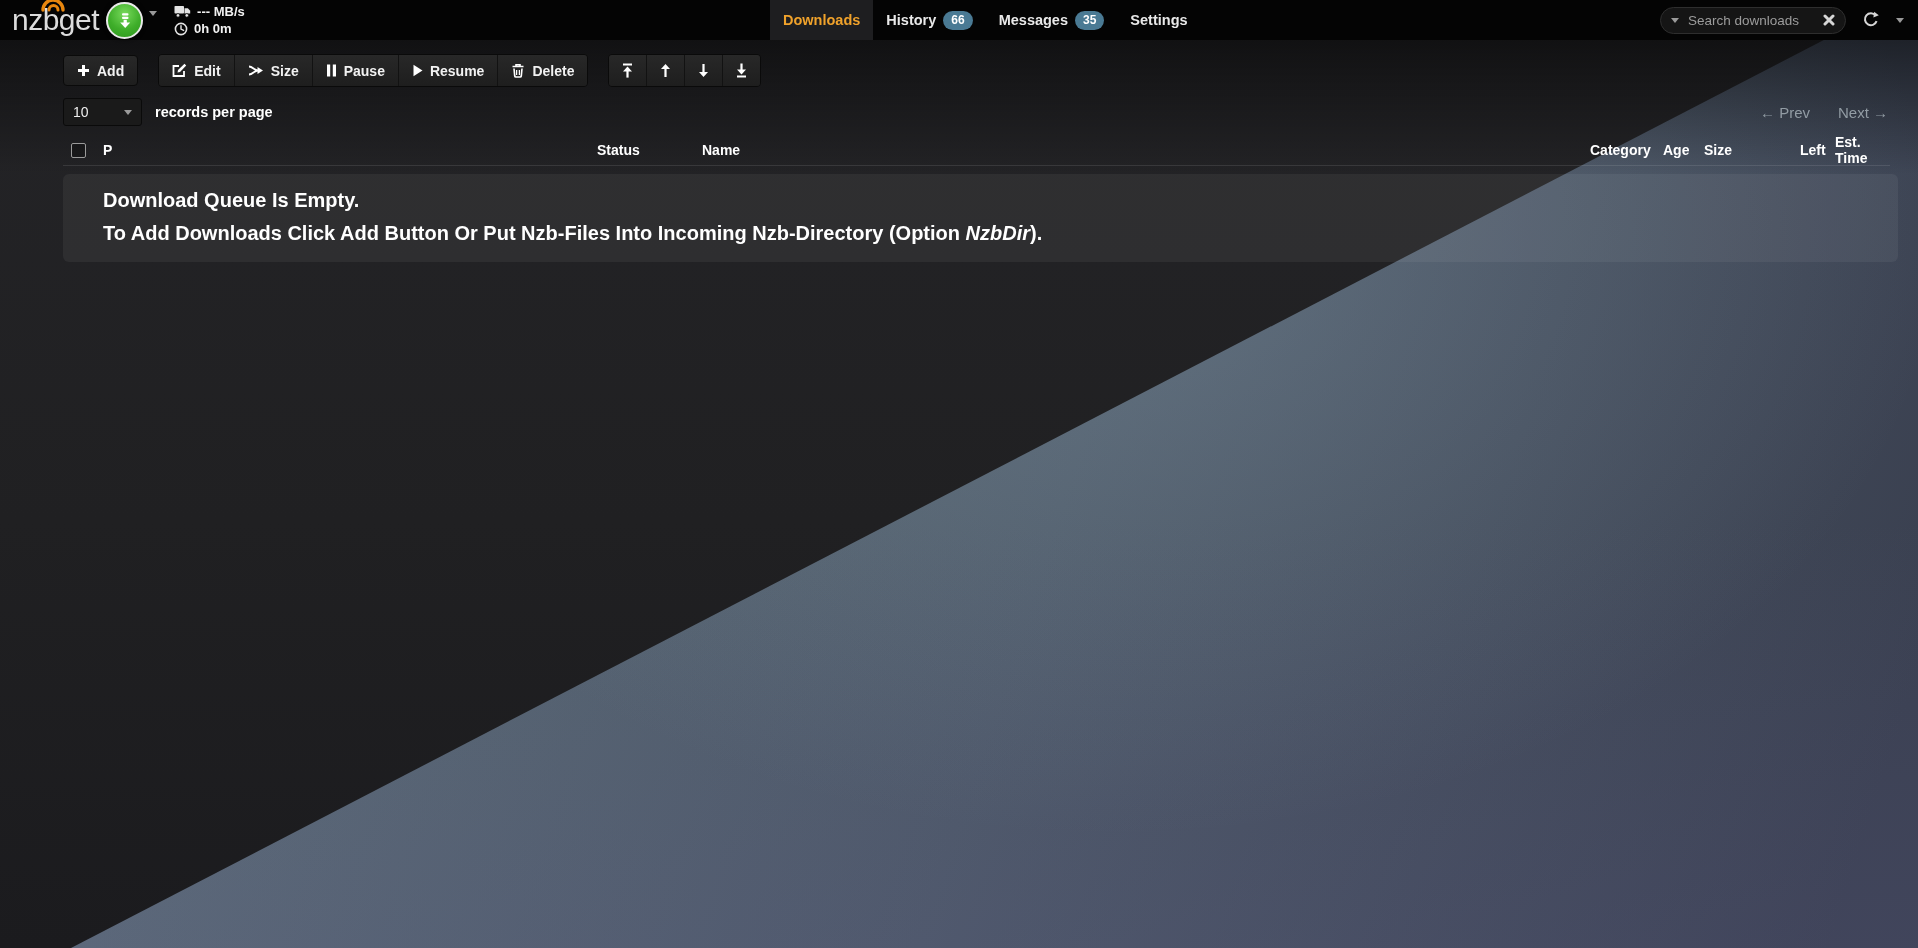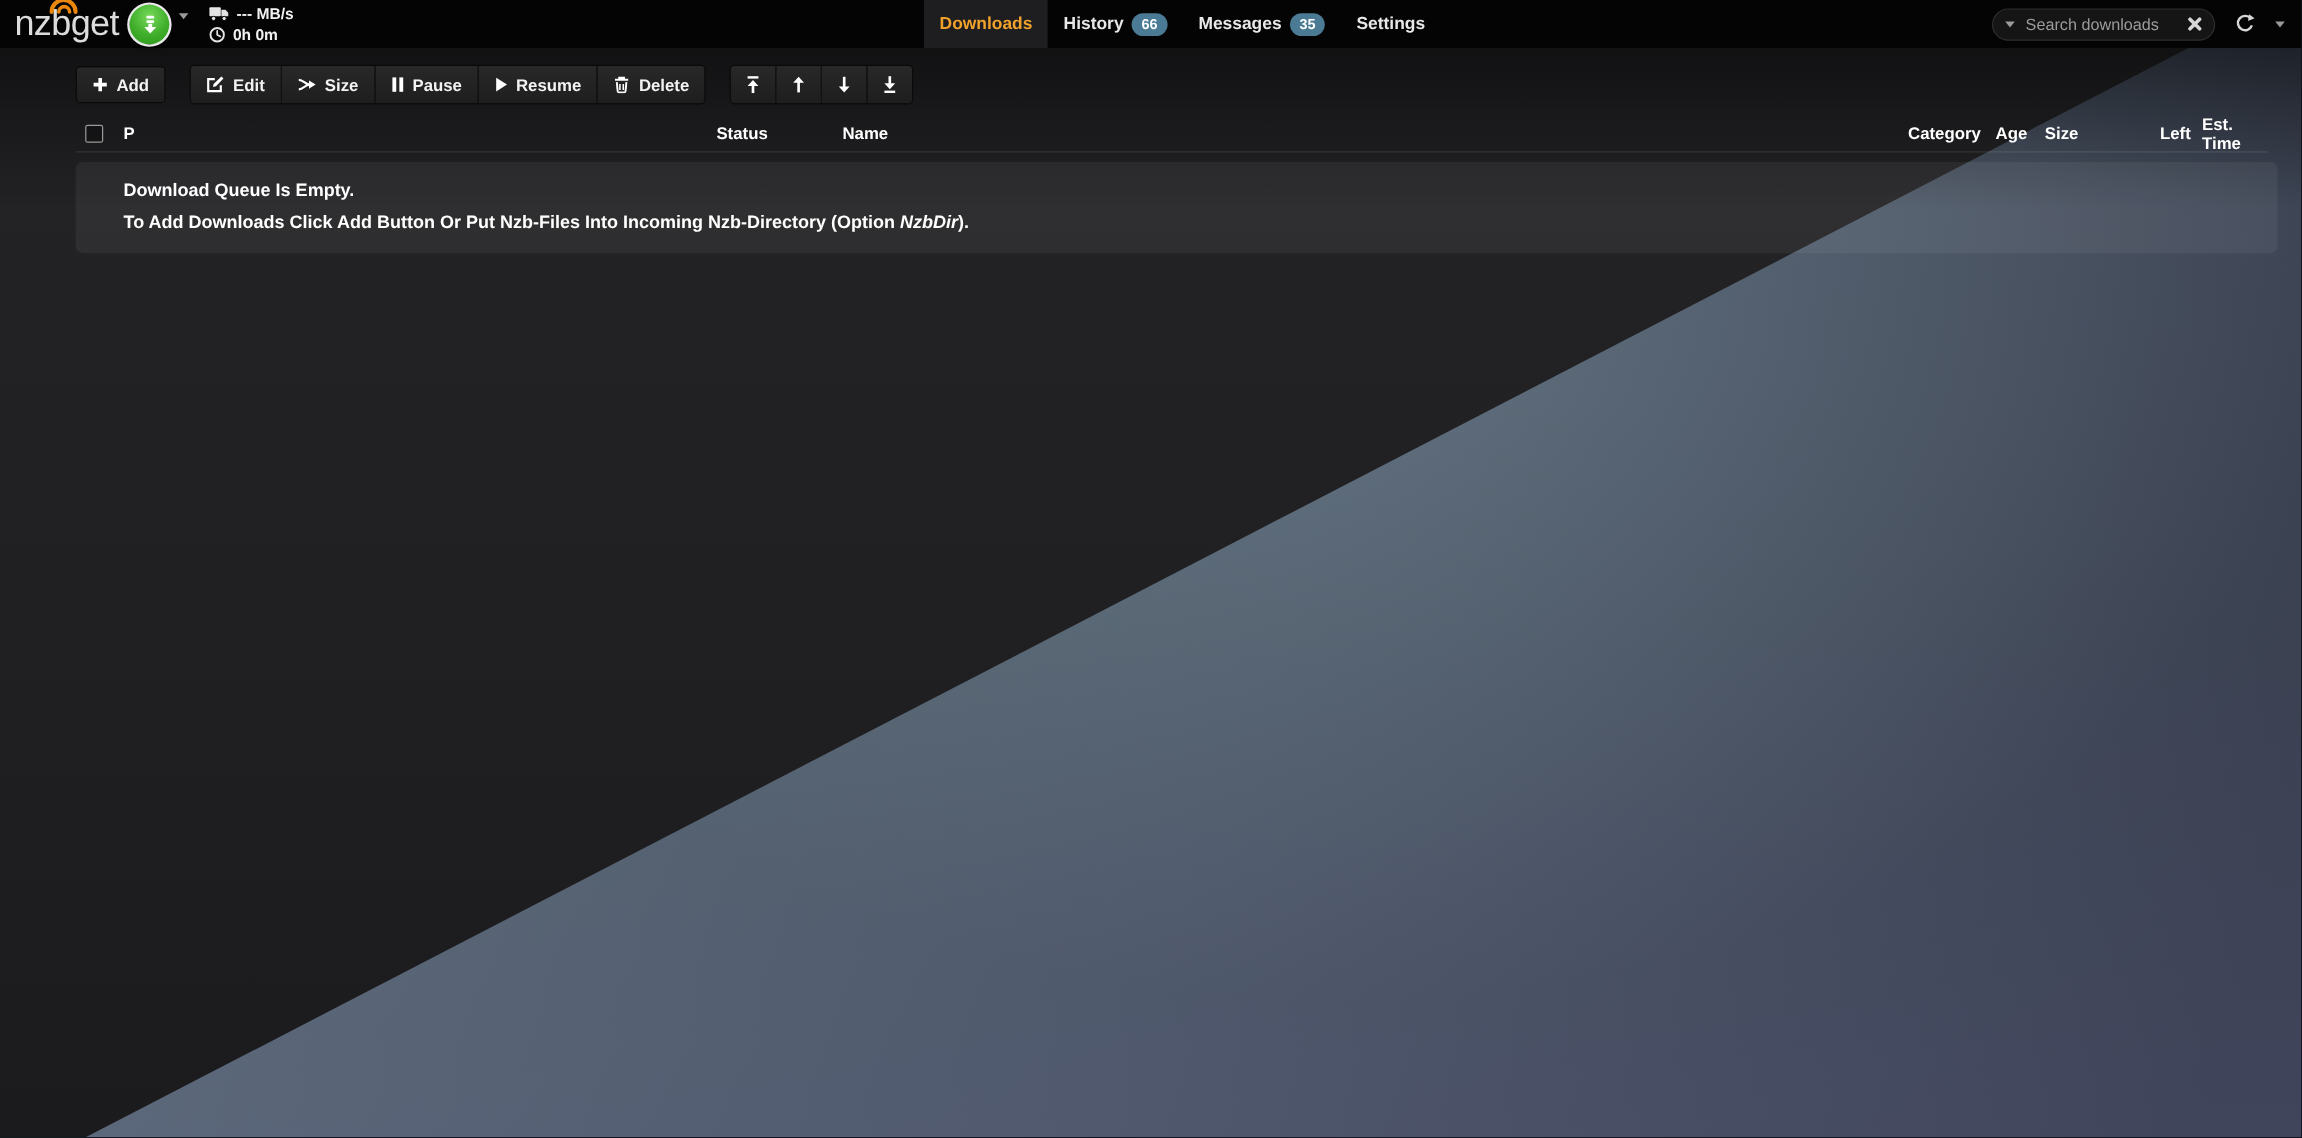--- a/index.html
+++ b/index.html
@@ -64,21 +64,21 @@
   .pager{margin-left:auto;display:flex;gap:28px;color:#929ca4;font-size:15px;}
   .pager span{cursor:default;}
 
   .table-head{display:grid;grid-template-columns:40px 494px 105px 1fr 73px 41px 96px 35px 55px;
     align-items:center;height:31px;margin:8px 28px 0 16px;color:#fff;font-size:14px;font-weight:bold;
     border-bottom:1px solid rgba(255,255,255,0.10);}
   .cb{width:15px;height:15px;box-sizing:border-box;border:1px solid #9a9a9a;border-radius:2px;
     background:rgba(0,0,0,0.25);margin-left:8px;cursor:pointer;}
 
   .alert{margin:8px 20px 0 16px;background:rgba(255,255,255,0.055);border-radius:6px;
-    padding:15px 24px 17px 40px;color:#fff;font-size:15px;font-weight:bold;}
+    padding:15px 24px 17px 40px;color:#fff;font-size:20px;font-weight:bold;}
   .alert p{margin:0;}
   .alert p + p{margin-top:10px;}
   .opt{font-style:italic;}
 
   svg{display:block;}
 </style>
 </head>
 <body>
 
 <div class="app">
@@ -232,20 +232,31 @@
         <div class="btn arrow">
           <svg width="13" height="15" viewBox="0 0 13 15">
             <rect x="5.4" y="0.5" width="2.2" height="7" fill="#fff"></rect>
             <polygon points="6.5,11.4 2,6.4 11,6.4" fill="#fff"></polygon>
             <rect x="2" y="12.5" width="9" height="2" fill="#fff"></rect>
           </svg>
         </div>
       </div>
     </div>
 
+    <div class="pagerow">
+      <div class="pageselect">
+        <span>10</span>
+        <span class="caret"></span>
+      </div>
+      <span class="records-label">records per page</span>
+      <div class="pager">
+        <span>← Prev</span>
+        <span>Next →</span>
+      </div>
+    </div>
 
     <div class="table-head">
       <span class="cb"></span>
       <span>P</span>
       <span>Status</span>
       <span>Name</span>
       <span>Category</span>
       <span>Age</span>
       <span>Size</span>
       <span>Left</span>

